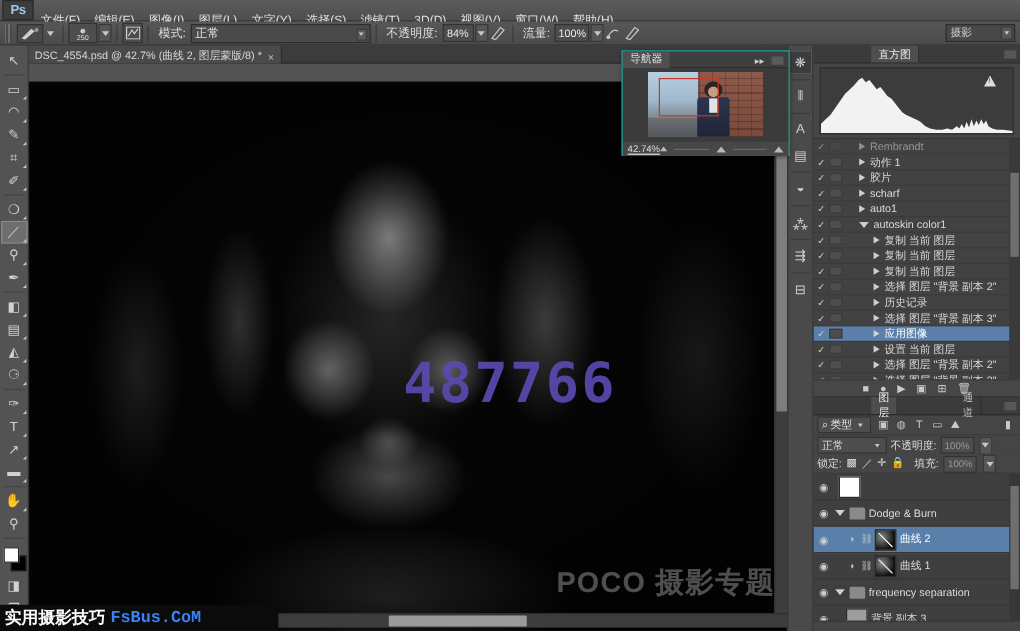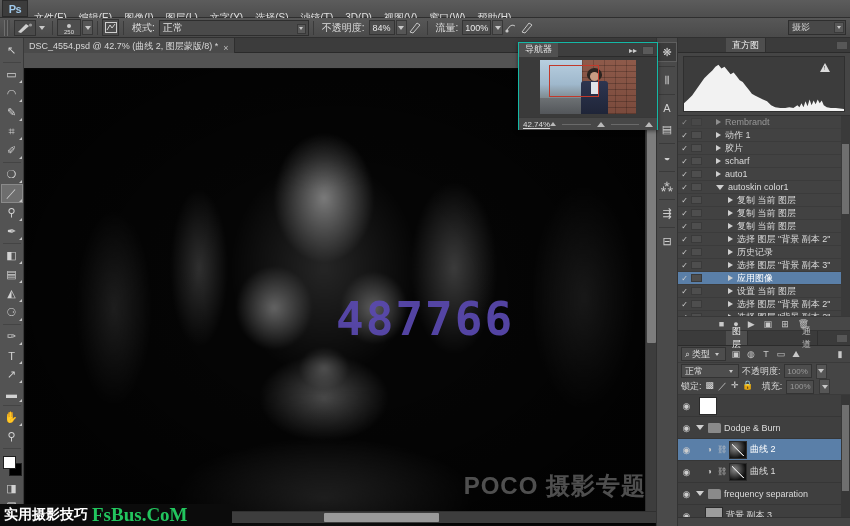--- a/index.html
+++ b/index.html
@@ -190,22 +190,22 @@
     position: absolute; left: 24px; top: 512px; height: 12px;
     display: flex; align-items: center; font-size: 8px; color: #c8c8c8;
     gap: 4px; padding-left: 2px;
   }
   .fsbus-wm {
     position: absolute; left: 0; bottom: 0; height: 22px; width: 232px;
     background: #0b0b0b; display: flex; align-items: center;
     padding-left: 4px; gap: 4px; z-index: 30;
   }
   .fsbus-wm .cn { font-size: 14px; font-weight: bold; color: #ffffff; }
-  .fsbus-wm .en { font-size: 19px; font-weight: bold; color: #22c55e;
-    font-family: Liberation Serif, serif; }
+  .fsbus-wm .en { font-size: 14px; font-weight: bold; color: #3b82f6;
+    font-family: Liberation Mono, monospace; }
 
   
   .navigator {
     position: absolute; left: 518px; top: 42px; width: 140px; height: 88px;
     background: #474747; border: 1px solid #14b8a6;
     box-shadow: 0 1px 4px rgba(0,0,0,0.5); z-index: 20;
   }
   .nav-head {
     height: 14px; background: #3e3e3e; display: flex; align-items: center;
     border-bottom: 1px solid #2b2b2b; position: relative;

